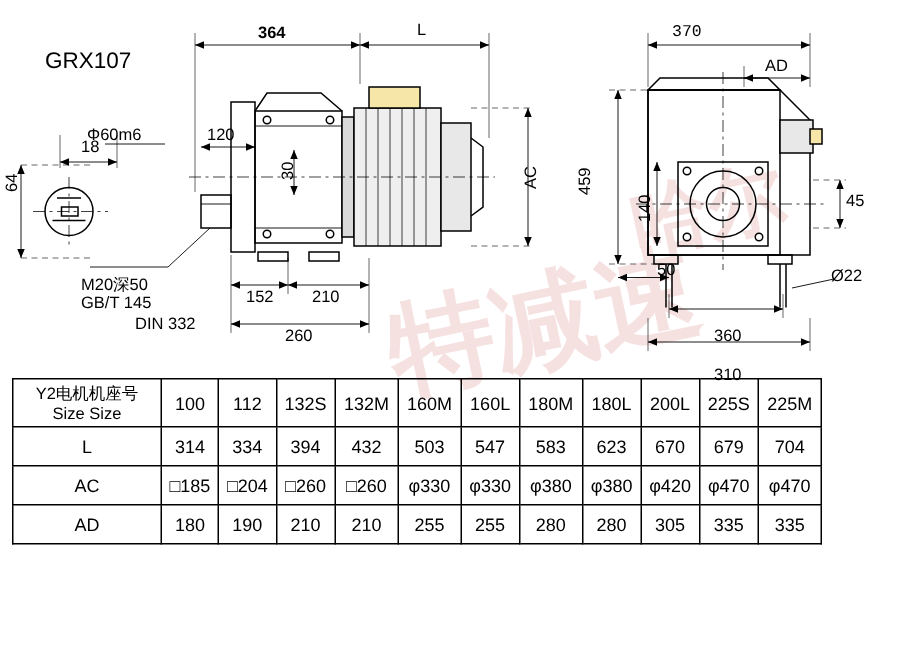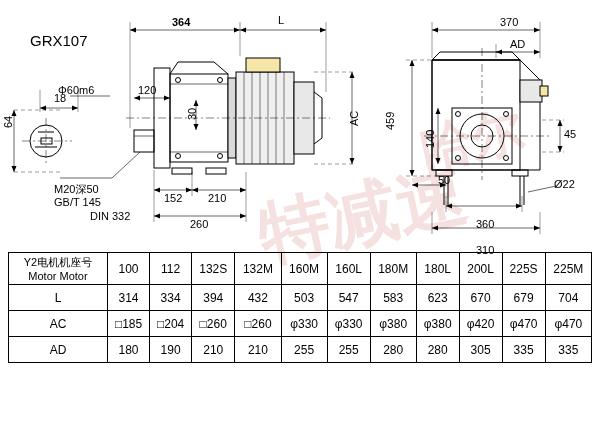--- a/index.html
+++ b/index.html
@@ -19,21 +19,21 @@
     color:#f0c9c9;
     opacity:.55;
     font-weight:bold;
     pointer-events:none;
     white-space:nowrap;
   }
   #wm1{left:258px;top:168px;font-size:70px;transform:rotate(-12deg);}
   #wm2{left:420px;top:105px;font-size:52px;transform:rotate(-12deg);}
   #wm3{left:5px;top:330px;font-size:26px;color:#f2d2d2;}
   .lbl{position:absolute;font-size:11px;white-space:nowrap;}
-  .tbl{position:absolute;left:8px;top:252px;width:584px;border-collapse:collapse;}
+  .tbl{position:absolute;left:8px;top:252px;width:540px;border-collapse:collapse;}
   .tbl td{border:1px solid #000;text-align:center;font-size:12px;padding:2px 0;height:21px;}
   .tbl td.head{font-size:12px;}
 </style>
 </head>
 <body>
 
 <div class="wrap">
 
   <div class="wm" id="wm1">特减速</div>
   <div class="wm" id="wm2">哈尔</div>
@@ -231,36 +231,36 @@
 
   <div class="lbl" style="left:172px;top:16px;font-weight:bold;">364</div>
   <div class="lbl" style="left:278px;top:14px;">L</div>
   <div class="lbl" style="left:138px;top:84px;">120</div>
   <div class="lbl" style="left:186px;top:120px;transform:rotate(-90deg);transform-origin:left top;">30</div>
   <div class="lbl" style="left:348px;top:126px;transform:rotate(-90deg);transform-origin:left top;">AC</div>
   <div class="lbl" style="left:164px;top:192px;">152</div>
   <div class="lbl" style="left:208px;top:192px;">210</div>
   <div class="lbl" style="left:190px;top:218px;">260</div>
 
-  <div class="lbl" style="left:500px;top:16px;">370</div>
+  <div class="lbl" style="left:448px;top:16px;font-family:Liberation Mono, monospace;">370</div>
   <div class="lbl" style="left:510px;top:38px;">AD</div>
   <div class="lbl" style="left:384px;top:130px;transform:rotate(-90deg);transform-origin:left top;">459</div>
   <div class="lbl" style="left:424px;top:148px;transform:rotate(-90deg);transform-origin:left top;">140</div>
   <div class="lbl" style="left:564px;top:128px;">45</div>
   <div class="lbl" style="left:418px;top:174px;margin-left:20px;">50</div>
   <div class="lbl" style="left:476px;top:196px;margin-top:48px;">310</div>
   <div class="lbl" style="left:476px;top:218px;">360</div>
   <div class="lbl" style="left:554px;top:178px;">Ø22</div>
 
   <table class="tbl">
     <tbody>
       <tr>
         <td class="head" rowspan="1" style="width:98px;">
           <div style="font-size:11px;">Y2电机机座号</div>
-          <div style="font-size:11px;">Motor Motor</div>
+          <div style="font-size:11px;">Size Size</div>
         </td>
         <td>100</td>
         <td>112</td>
         <td>132S</td>
         <td>132M</td>
         <td>160M</td>
         <td>160L</td>
         <td>180M</td>
         <td>180L</td>
         <td>200L</td>

